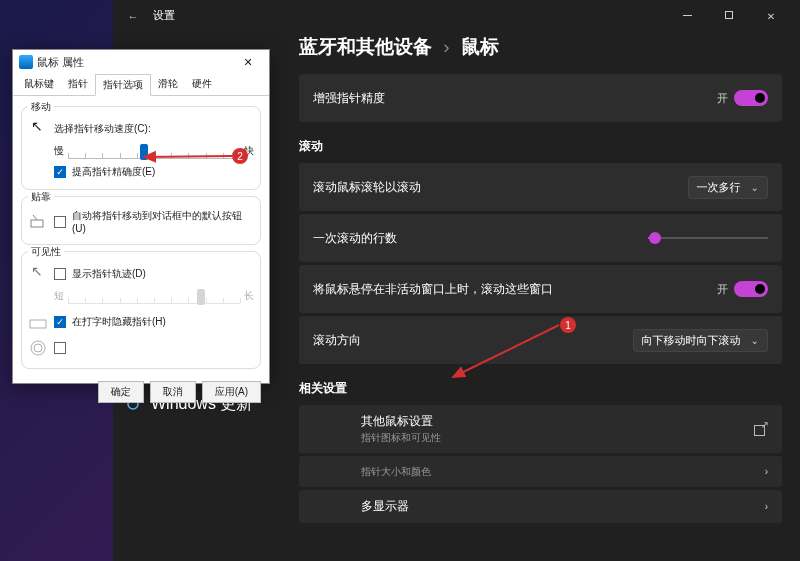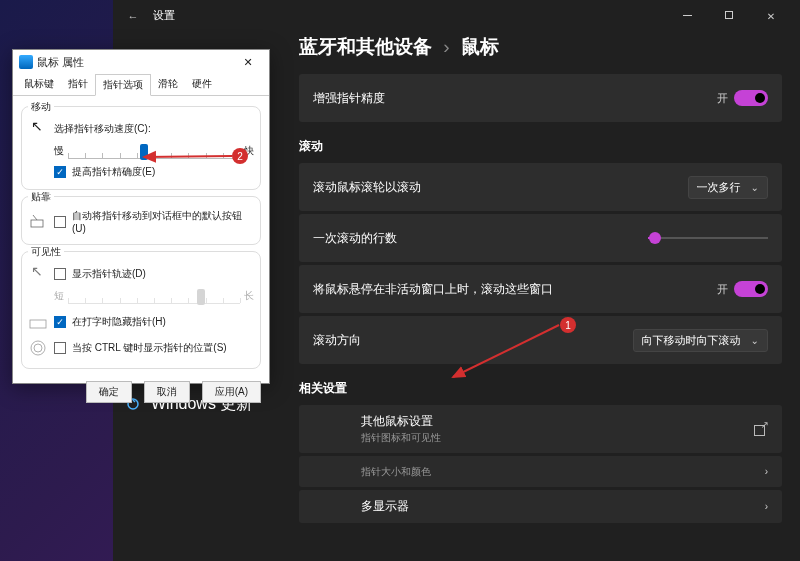--- a/index.html
+++ b/index.html
@@ -60,21 +60,21 @@
 .grow { display:flex; align-items:center; gap:6px; margin:4px 0; }
 .gico { width:20px; height:20px; display:flex; align-items:center; justify-content:center; flex-shrink:0; }
 .cursor-ico { width:10px; height:14px; position:relative; }
 .cursor-ico::before { content:"↖"; font-size:14px; position:absolute; left:-2px; top:-4px; }
 .speed-slider { flex:1; display:flex; align-items:center; gap:4px; margin-left:26px; }
 .speed-track { flex:1; height:16px; position:relative; border-bottom:1px solid #bbb; }
 .speed-track .tick { position:absolute; width:1px; height:5px; background:#bbb; bottom:0; }
 .speed-thumb { position:absolute; left:42%; bottom:-2px; width:8px; height:16px; background:#0067c0; border-radius:2px; }
 .chk { width:12px; height:12px; border:1px solid #666; flex-shrink:0; display:flex; align-items:center; justify-content:center; font-size:9px; color:#fff; }
 .chk.on { background:#0067c0; border-color:#0067c0; }
-.btn-row { display:flex; gap:12px; justify-content:flex-end; padding:6px 8px; }
+.btn-row { display:flex; gap:6px; justify-content:flex-end; padding:6px 8px; }
 .btn { border:1px solid #bbb; background:#f3f3f3; padding:3px 12px; font-size:10px; cursor:pointer; }
 
 
 .badge { position:absolute; width:16px; height:16px; background:#d32f2f; border-radius:50%; color:#fff; font-size:10px; display:flex; align-items:center; justify-content:center; z-index:100; }
 .arrow { position:absolute; z-index:99; pointer-events:none; }
 </style>
 </head>
 <body>
 
 <div class="settings-win">
@@ -274,21 +274,20 @@
     <span>在打字时隐藏指针(H)</span>
    </div>
    <div class="grow" style="margin-top:6px">
     <div class="gico">
      <svg width="18" height="18">
               <circle cx="9" cy="9" r="7" fill="none" stroke="#999" stroke-width="0.8"></circle>
               <circle cx="9" cy="9" r="4" fill="none" stroke="#999" stroke-width="0.8"></circle>
             </svg>
     </div>
     <div class="chk"></div>
-    <span>当按 CTRL 键时显示指针的位置(S)</span>
    </div>
   </div>
  </div>
 
  <div class="btn-row">
   <div class="btn">确定</div>
   <div class="btn">取消</div>
   <div class="btn">应用(A)</div>
  </div>
 </div>

